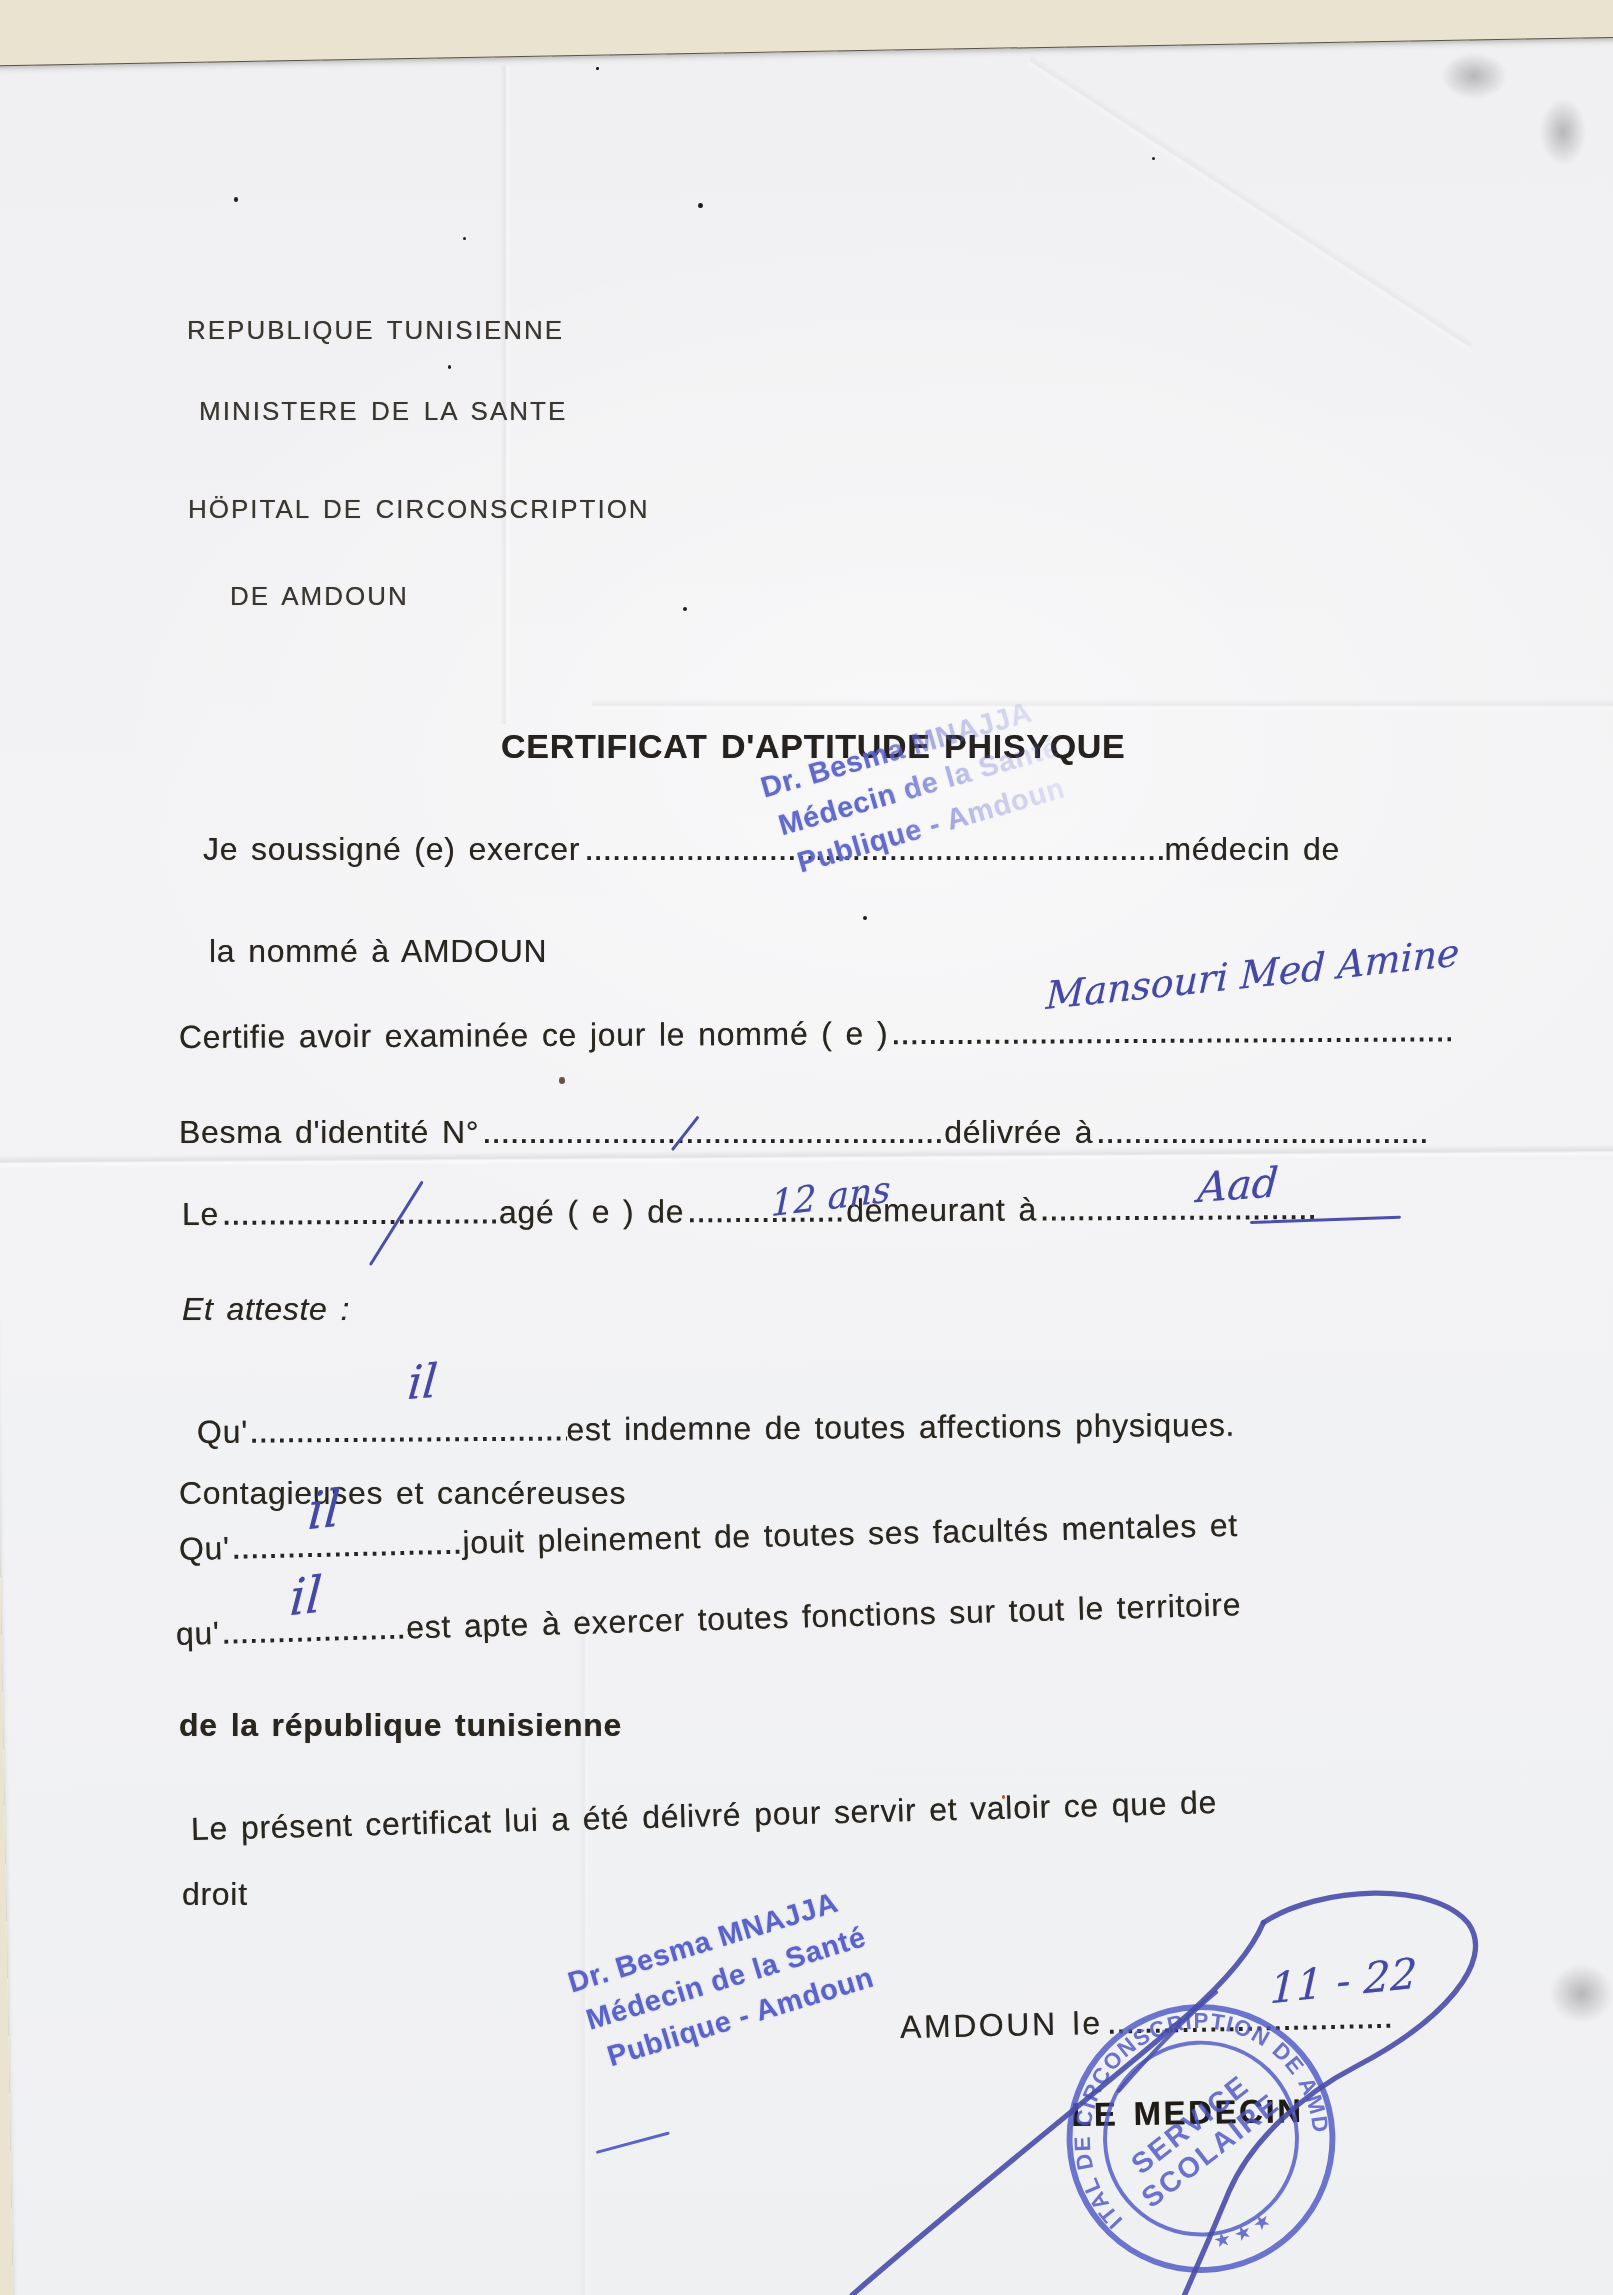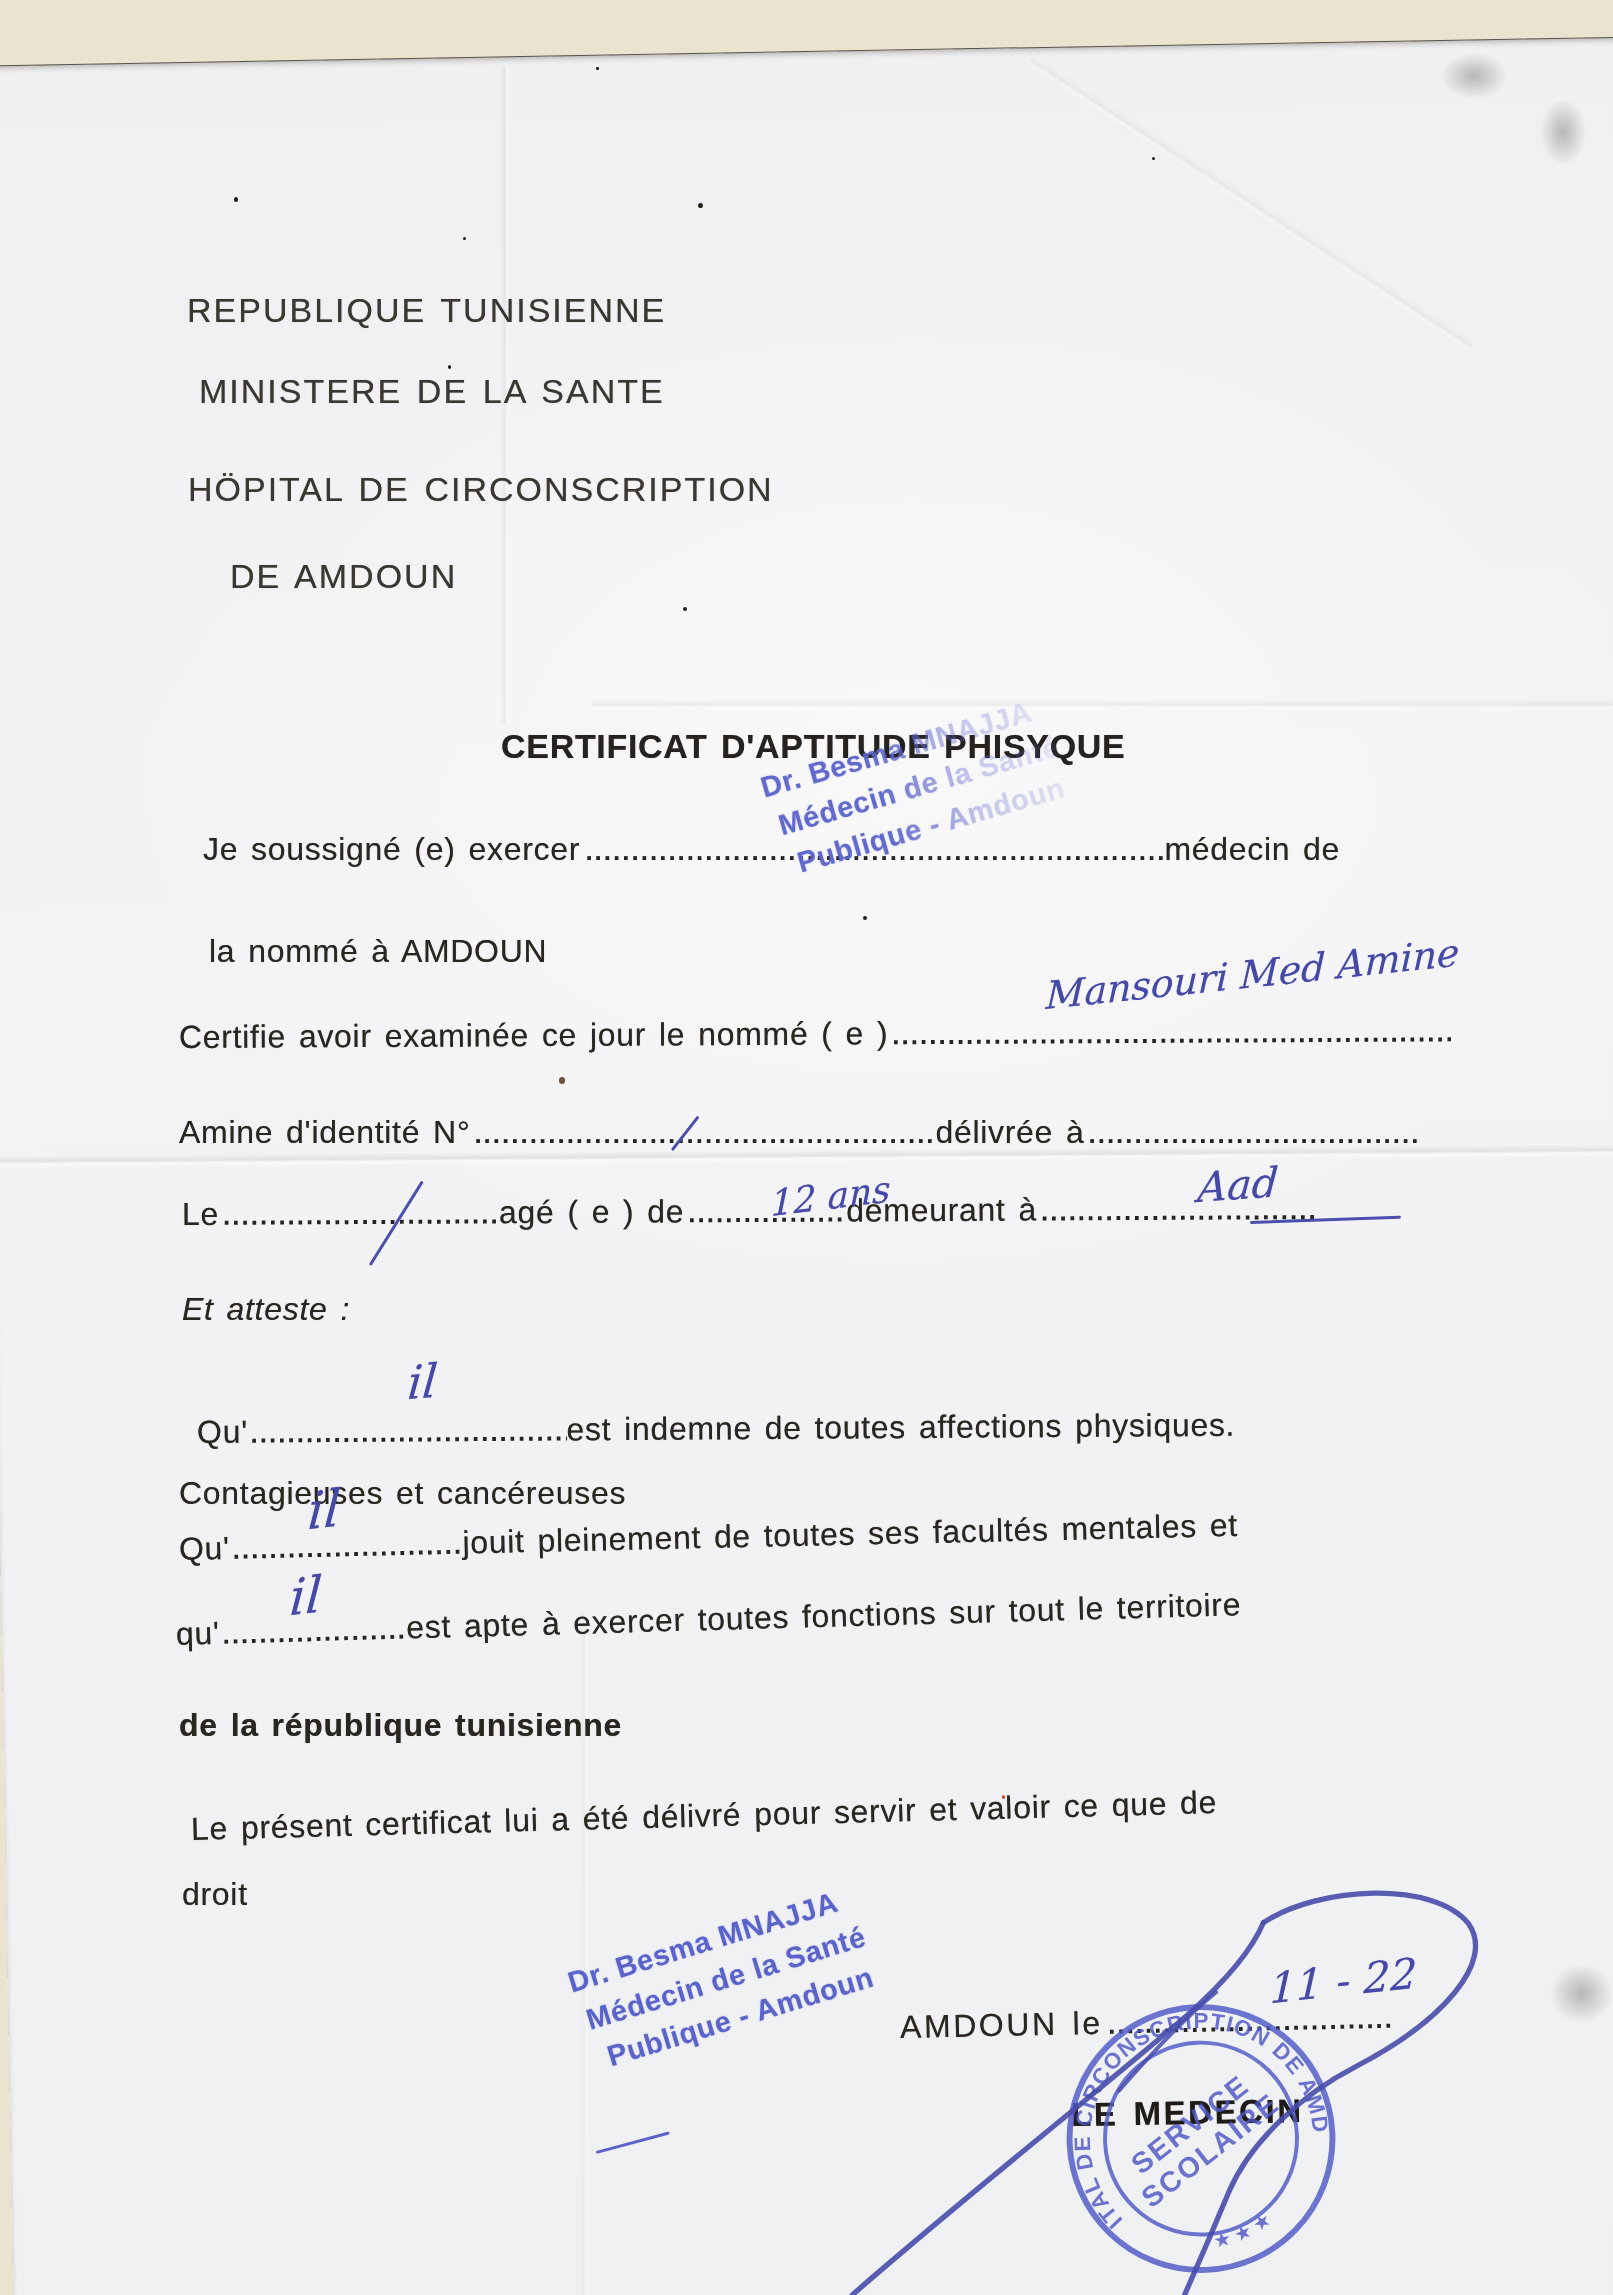--- a/index.html
+++ b/index.html
@@ -20,21 +20,21 @@
     transform:rotate(-1deg);transform-origin:50% 0;
   }
   .crease{position:absolute;pointer-events:none;}
   .crease-h{height:13px;background:linear-gradient(to bottom, rgba(0,0,0,0), rgba(95,95,110,.12) 45%, rgba(255,255,255,.55) 65%, rgba(0,0,0,0));}
   .crease-v{width:10.5px;background:linear-gradient(to right, rgba(0,0,0,0), rgba(80,80,95,.07) 45%, rgba(255,255,255,.4) 65%, rgba(0,0,0,0));}
   .dotspeck{position:absolute;border-radius:50%;background:#201d19;}
   .smudge{position:absolute;border-radius:50%;background:radial-gradient(closest-side, rgba(95,95,100,.4), rgba(95,95,100,0));filter:blur(1.3px);}
   
   .print{position:absolute;color:#29251f;letter-spacing:0.7px;word-spacing:3.3px;
          text-shadow:0 0 0.7px rgba(45,38,30,.6);white-space:nowrap;}
-  .lh{font-size:34px;letter-spacing:2px;color:#3a3630;}
+  .lh{font-size:26px;letter-spacing:2px;color:#3a3630;margin-top:24px;}
   .title{font-size:34px;font-weight:700;letter-spacing:0.7px;color:#262220;}
   .line{display:flex;align-items:baseline;font-size:32px;}
   .line>span{flex:0 0 auto;}
   .dots{overflow:hidden;white-space:nowrap;font-size:26px;font-weight:700;letter-spacing:2px;color:#262421;text-shadow:none;}
   
   .hand{position:absolute;font-family:"DejaVu Serif", serif;font-style:italic;color:#4549a6;
         white-space:nowrap;text-shadow:0 0 0.7px rgba(70,75,170,.5);transform-origin:0 50%;}
   .ink-line{position:absolute;background:#4a4fae;border-radius:2px;transform-origin:0 50%;}
   
   .stamp{position:absolute;color:#5a63c9;font-weight:700;white-space:nowrap;
@@ -90,21 +90,21 @@
     <span>la nommé  à  AMDOUN</span>
   </div>
 
   <div class="print line" style="left:179px;top:1019px;transform:rotate(-0.3deg);transform-origin:0 50%;">
     <span>Certifie avoir examinée ce jour le nommé  ( e )</span>
     <span class="dots" style="width:559px;margin-left:4px;">........................................................................................................................................................................................................</span>
   </div>
   <div class="hand" style="left:1046px;top:974px;font-size:38px;transform:rotate(-6deg) skewX(-8deg);">Mansouri Med Amine</div>
 
   <div class="print line" style="left:179px;top:1114px;">
-    <span>Amine d'identité N°</span>
+    <span>Besma d'identité N°</span>
     <span class="dots" style="width:461px;margin-left:4px;">........................................................................................................................................................................................................</span>
     <span>délivrée à</span>
     <span class="dots" style="width:329px;margin-left:4px;">........................................................................................................................................................................................................</span>
   </div>
   <div class="ink-line" style="left:684px;top:1111px;width:2.6px;height:43px;transform:rotate(38deg);"></div>
 
   <div class="print line" style="left:182px;top:1196px;transform:rotate(-0.3deg);transform-origin:0 50%;">
     <span>Le</span>
     <span class="dots" style="width:276px;margin-left:4px;">........................................................................................................................................................................................................</span>
     <span>agé ( e )  de</span>

